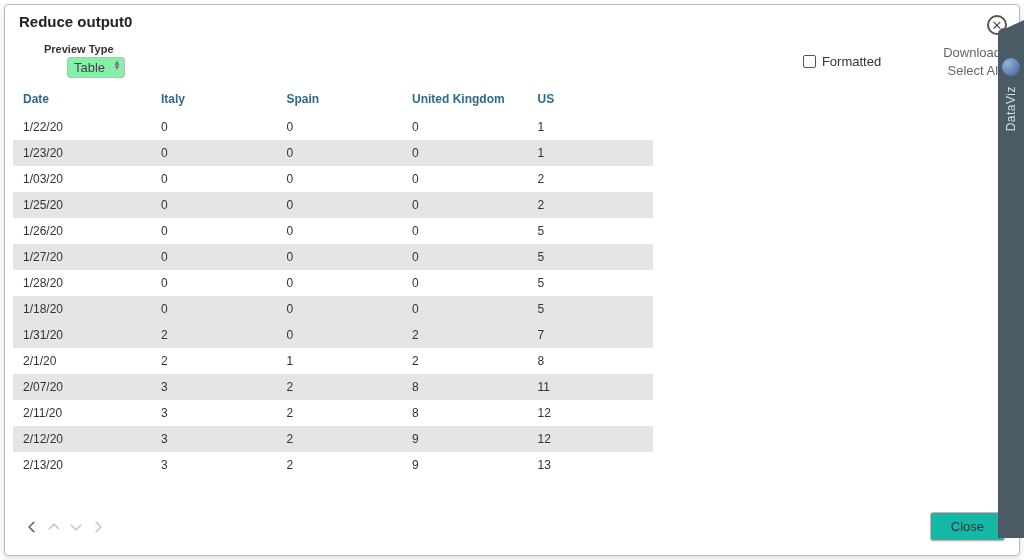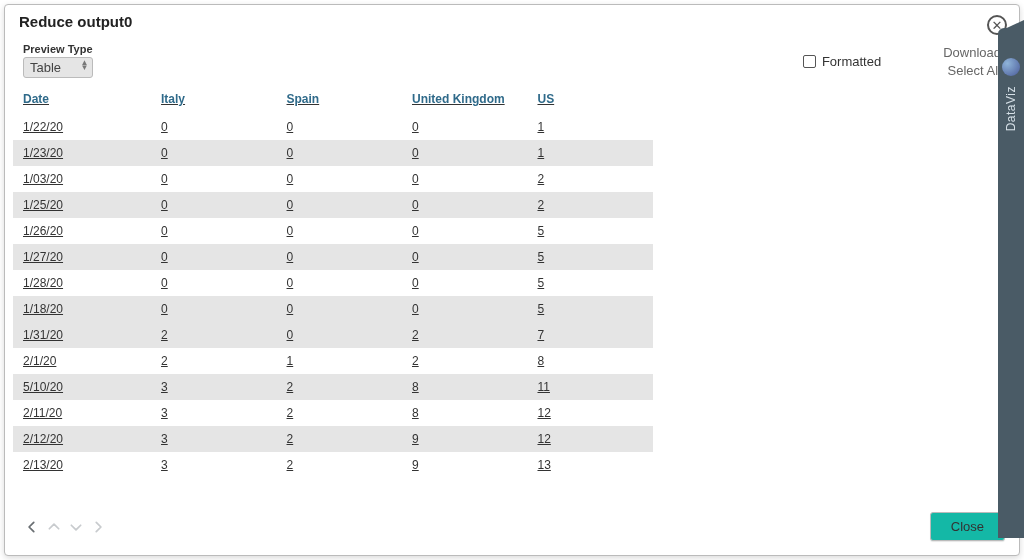--- a/index.html
+++ b/index.html
@@ -51,38 +51,39 @@
     line-height: 1;
     cursor: pointer;
     margin-right: 2px;
     margin-top: 2px;
   }
 
   
   .toolbar {
     display: flex;
     align-items: flex-end;
-    padding: 4px 18px 6px 18px;
+    padding: 4px 18px 6px 39px;
   }
   .preview-type-label {
     font-size: 11px;
     font-weight: 600;
     color: #333;
     margin-bottom: 2px;
     display: block;
   }
   .preview-type-select {
     border: 1px solid #bbb;
     border-radius: 3px;
     padding: 2px 18px 2px 6px;
     font-size: 13px;
     color: #444;
-    background: #e5e5e5;
+    background: #86efac;
     position: relative;
     min-width: 58px;
+    margin-left: 23px;
   }
   .spinner {
     position: absolute;
     right: 3px; top: 2px;
     display: inline-flex;
     flex-direction: column;
     line-height: 5px;
     font-size: 8px;
     color: #777;
   }
@@ -121,21 +122,20 @@
   .dlg-body {
     flex: 1;
     display: flex;
     overflow: hidden;
     padding: 0 8px 0 0;
   }
   .table-area {
     flex: 1;
     overflow: hidden;
     padding: 0 0 0 8px;
-    text-decoration: underline;
   }
   table {
     border-collapse: collapse;
     width: 640px;
   }
   thead th {
     text-align: left;
     font-weight: 600;
     font-size: 12px;
     color: #2f6a8a;
@@ -351,21 +351,21 @@
               <td>7</td>
             </tr>
             <tr>
               <td>2/1/20</td>
               <td>2</td>
               <td>1</td>
               <td>2</td>
               <td>8</td>
             </tr>
             <tr class="alt">
-              <td>5/10/20</td>
+              <td>2/07/20</td>
               <td>3</td>
               <td>2</td>
               <td>8</td>
               <td>11</td>
             </tr>
             <tr>
               <td>2/11/20</td>
               <td>3</td>
               <td>2</td>
               <td>8</td>

